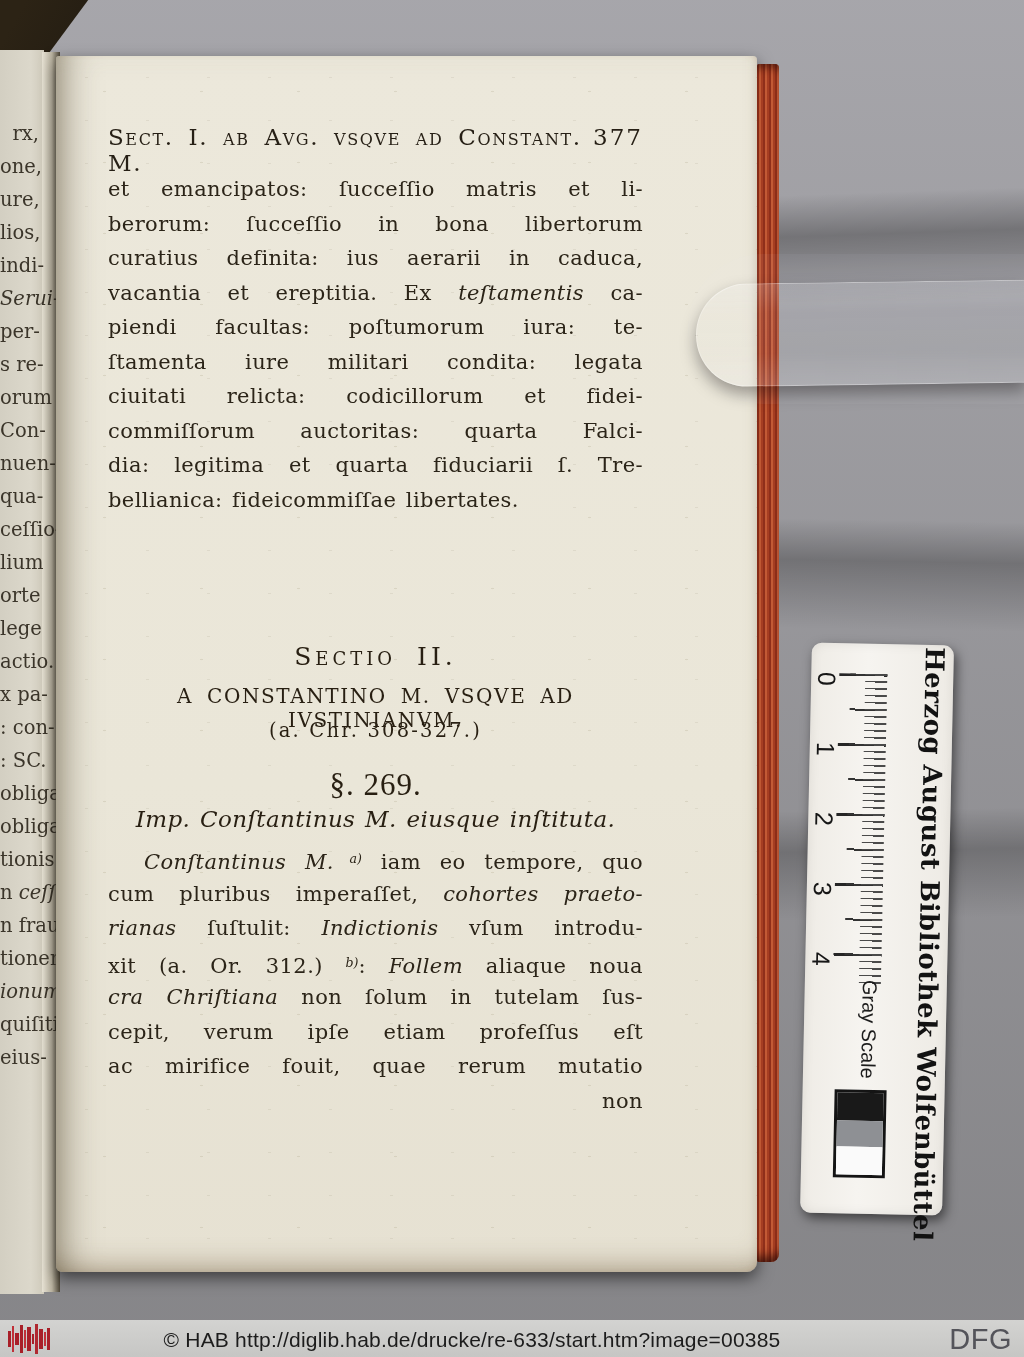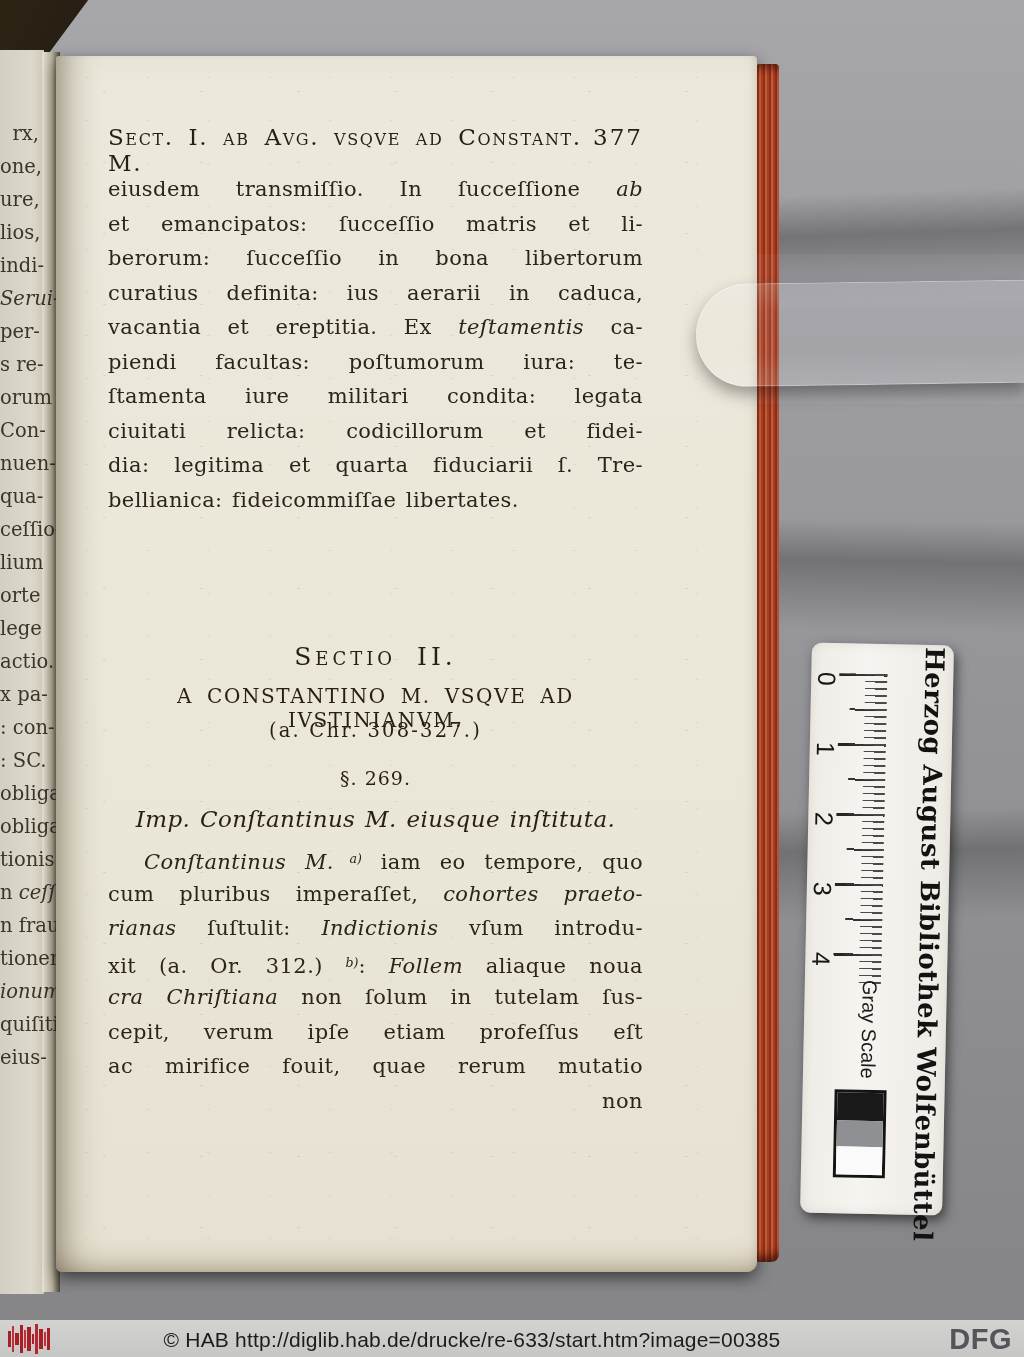--- a/index.html
+++ b/index.html
@@ -56,21 +56,21 @@
   .al-l{text-align:left;text-align-last:left;}
   .al-r{text-align:right;text-align-last:right;}
   .al-ind{text-indent:36px;}
   .i{font-style:italic;}
   .sup{font-size:0.6em;vertical-align:0.5em;font-style:italic;letter-spacing:0;}
 
   .h-center{position:absolute;left:52px;width:535px;text-align:center;color:#281f12;}
   #h-sectio{top:586px;font-variant:small-caps;font-size:25px;letter-spacing:4px;word-spacing:9px;}
   #h-const{top:608px;font-size:20px;letter-spacing:1.6px;word-spacing:6px;margin-top:20px;}
   #h-date{top:663px;font-size:19.5px;letter-spacing:2.2px;}
-  #h-para{top:711px;font-size:19px;letter-spacing:1px;}
+  #h-para{top:711px;font-size:31px;letter-spacing:1px;font-family:Liberation Serif, serif;}
   #h-title{top:750px;font-size:23px;font-style:italic;letter-spacing:0.4px;word-spacing:2px;}
 
   
   .strip-halo{position:absolute;left:688px;top:254px;width:336px;height:150px;
     border-radius:75px 0 0 75px;background:rgba(240,243,250,0.05);}
   .strip{position:absolute;left:696px;top:282px;width:328px;height:101px;
     border-radius:51px 0 0 51px;transform:rotate(-0.8deg);
     background:linear-gradient(180deg,rgba(242,245,250,0.18),rgba(242,245,250,0.05) 28%,rgba(242,245,250,0.04) 68%,rgba(242,245,250,0.16));
     border-top:1px solid rgba(255,255,255,0.35);
     border-bottom:1px solid rgba(255,255,255,0.30);
@@ -102,21 +102,21 @@
   .patch-gray{height:26px;background:#8e9094;}
   .patch-white{height:28px;background:#fafafa;}
 
   
   .footer{position:absolute;left:0;top:1320px;width:1024px;height:37px;
     background:linear-gradient(180deg,#d3d3d1,#c6c6c4);
     font-family:"Liberation Sans","DejaVu Sans",sans-serif;}
   .footer-url{position:absolute;left:0;right:80px;top:0;height:37px;line-height:39px;
     text-align:center;font-size:21px;color:#1c1c1c;letter-spacing:0.2px;}
   .dfg{position:absolute;right:12px;top:0;height:37px;line-height:39px;
-    font-size:29px;font-weight:bold;color:#54545a;letter-spacing:0.5px;}
+    font-size:29px;font-weight:normal;color:#54545a;letter-spacing:0.5px;}
   .hab-logo{position:absolute;left:8px;top:0;height:37px;display:flex;
     align-items:center;gap:1px;}
   .hab-logo span{display:block;background:#a81f28;}
   .hab-logo span:nth-child(1){width:3px;height:16px;}
   .hab-logo span:nth-child(2){width:2px;height:26px;background:#c03038;}
   .hab-logo span:nth-child(3){width:4px;height:12px;}
   .hab-logo span:nth-child(4){width:3px;height:28px;}
   .hab-logo span:nth-child(5){width:2px;height:18px;background:#c03038;}
   .hab-logo span:nth-child(6){width:4px;height:24px;}
   .hab-logo span:nth-child(7){width:2px;height:10px;}
@@ -166,28 +166,28 @@
       <div class="tline"><span>eius-</span></div>
     </div>
 
   <div class="page">
     <div class="pg-header">
       <span>Sect. I. ab Avg. vsqve ad Constant. M.</span>
       <span class="pnum">377</span>
     </div>
 
     <div id="body1" class="body-block">
-        <div class="tline"><span>eiusdem transmiſſio.  In ſucceſſione </span><span class="i">ab</span></div>
         <div class="tline"><span>et emancipatos: ſucceſſio matris et li-</span></div>
         <div class="tline"><span>berorum: ſucceſſio in bona libertorum</span></div>
         <div class="tline"><span>curatius definita: ius aerarii in caduca,</span></div>
         <div class="tline"><span>vacantia et ereptitia.  Ex </span><span class="i">teſtamentis</span><span> ca-</span></div>
         <div class="tline"><span>piendi facultas: poſtumorum iura: te-</span></div>
         <div class="tline"><span>ſtamenta iure militari condita: legata</span></div>
         <div class="tline"><span>ciuitati relicta: codicillorum et fidei-</span></div>
+        <div class="tline"><span>commiſſorum auctoritas: quarta Falci-</span></div>
         <div class="tline"><span>dia: legitima et quarta fiduciarii ſ. Tre-</span></div>
         <div class="tline al-l"><span>bellianica: fideicommiſſae libertates.</span></div>
       </div>
 
     <div id="h-sectio" class="h-center">Sectio II.</div>
     <div id="h-const" class="h-center">A CONSTANTINO M. VSQVE AD IVSTINIANVM.</div>
     <div id="h-date" class="h-center">(a. Chr. 308-327.)</div>
     <div id="h-para" class="h-center">§. 269.</div>
     <div id="h-title" class="h-center">Imp. Conſtantinus M. eiusque inſtituta.</div>
 

